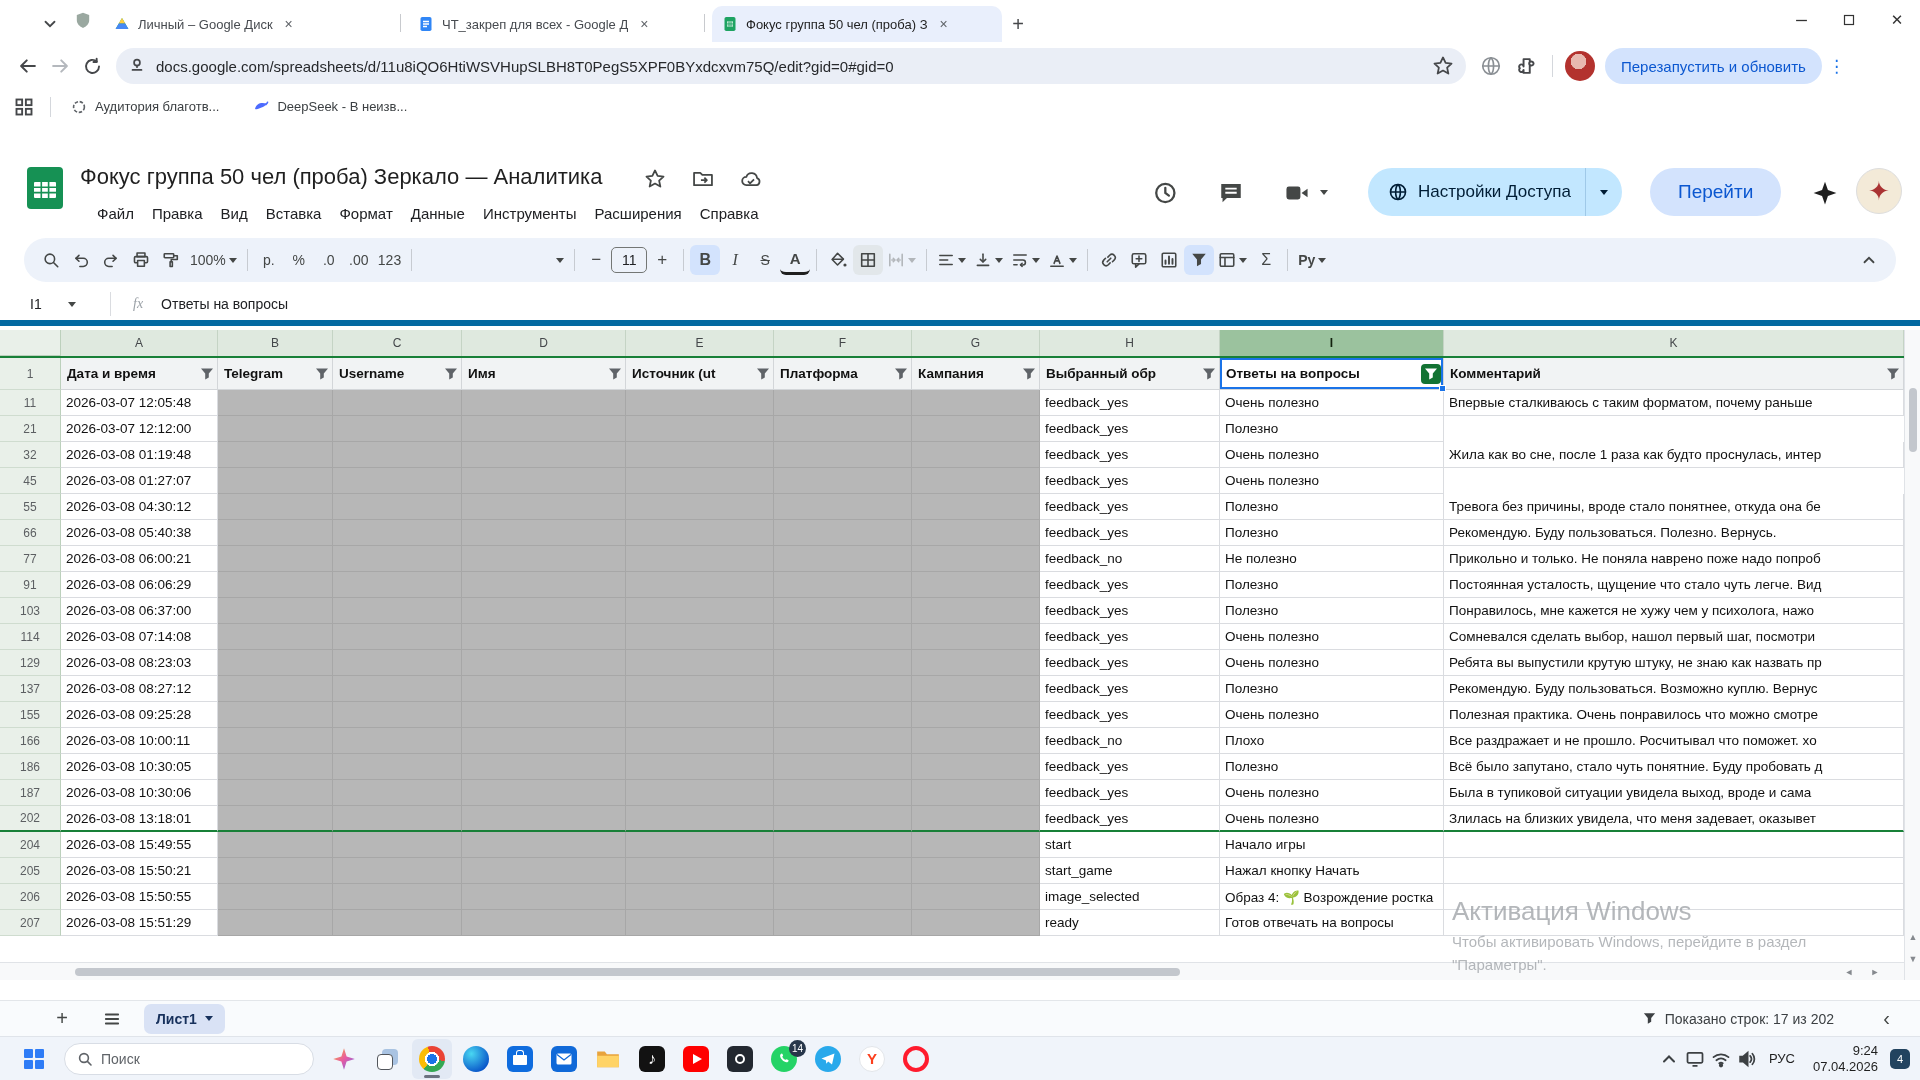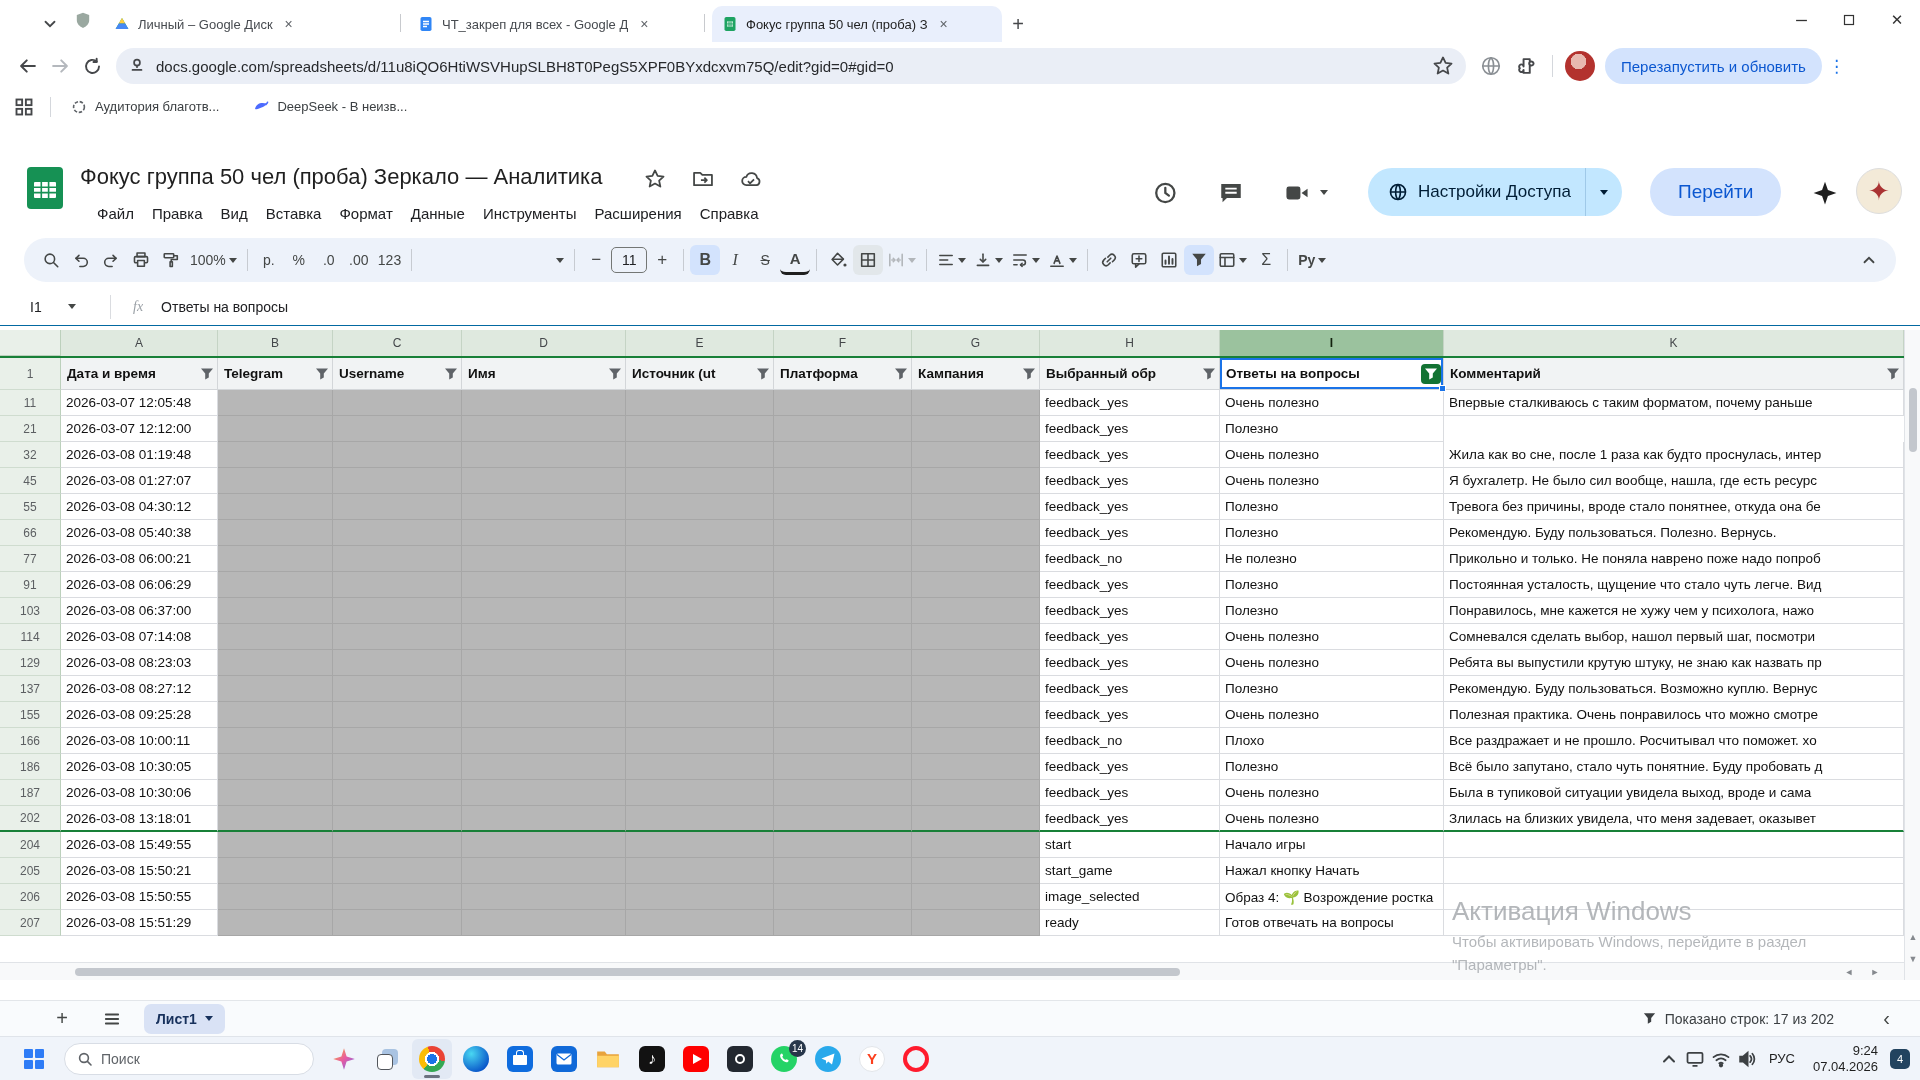--- a/index.html
+++ b/index.html
@@ -58,21 +58,21 @@
   .tbtn.dis { color:#b2b6ba; }
   .tsep { width:1px; height:22px; background:#c7cbd1; margin:0 6px; flex:none; }
   .ttext { font-size:14px; color:#444746; font-weight:500; }
   #fontsize { width:36px; height:26px; border:1px solid #747775; border-radius:5px; text-align:center; font-size:14px; color:#202124; line-height:24px; }
   .bold-b { font-weight:bold; font-size:16px; }
   .ital-i { font-style:italic; font-family:"Liberation Serif",serif; font-size:16px; }
   .strik { text-decoration:line-through; font-size:14px; }
   .tclr { font-weight:bold; font-size:15px; border-bottom:3px solid #1f1f1f; line-height:14px; }
 
   
-  #fbar { top:288px; left:0; width:1920px; height:38px; display:flex; align-items:center; border-bottom:1px solid #0369a1; }
+  #fbar { top:288px; left:0; width:1920px; height:38px; display:flex; align-items:center; border-bottom:6px solid #0369a1; }
   #namebox { width:110px; padding-left:30px; font-size:14px; color:#202124; display:flex; align-items:center; gap:26px; }
   #fx { font-style:italic; color:#9aa0a6; font-size:14px; font-family:"Liberation Serif",serif; margin:0 18px 0 22px; }
   #ftext { font-size:14px; color:#202124; }
   .fsep { width:1px; height:24px; background:#dadce0; }
 
   
   #grid { top:330px; left:0; width:1904px; }
   .grow { display:flex; }
   .gut { width:61px; flex:none; background:#e9f0e9; border-right:1px solid #bcd0bc; border-bottom:1px solid #cfdccf; color:#5c5f62; font-size:12px; display:flex; align-items:center; justify-content:center; }
   .letter { background:#dfe9df; border-right:1px solid #c5d4c5; color:#44474a; font-size:12px; display:flex; align-items:center; justify-content:center; height:26px; }
@@ -657,21 +657,20 @@
         <div class="gut" style="height: 26px;">45</div>
         <div class="cell" style="width: 157px;">2026-03-08 01:27:07</div>
         <div class="cell grey" style="width: 115px;"></div>
         <div class="cell grey" style="width: 129px;"></div>
         <div class="cell grey" style="width: 164px;"></div>
         <div class="cell grey" style="width: 148px;"></div>
         <div class="cell grey" style="width: 138px;"></div>
         <div class="cell grey" style="width: 128px;"></div>
         <div class="cell" style="width: 180px;">feedback_yes</div>
         <div class="cell" style="width: 224px;">Очень полезно</div>
-        <div class="cell" style="width: 460px;">Я бухгалетр. Не было сил вообще, нашла, где есть ресурс</div>
       </div>
       <div class="grow">
         <div class="gut" style="height: 26px;">55</div>
         <div class="cell" style="width: 157px;">2026-03-08 04:30:12</div>
         <div class="cell grey" style="width: 115px;"></div>
         <div class="cell grey" style="width: 129px;"></div>
         <div class="cell grey" style="width: 164px;"></div>
         <div class="cell grey" style="width: 148px;"></div>
         <div class="cell grey" style="width: 138px;"></div>
         <div class="cell grey" style="width: 128px;"></div>

